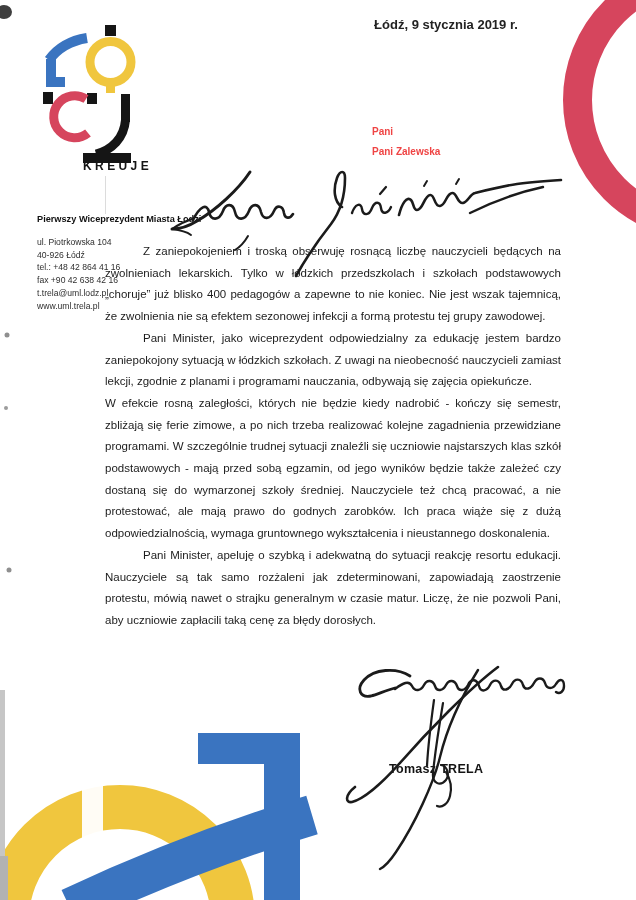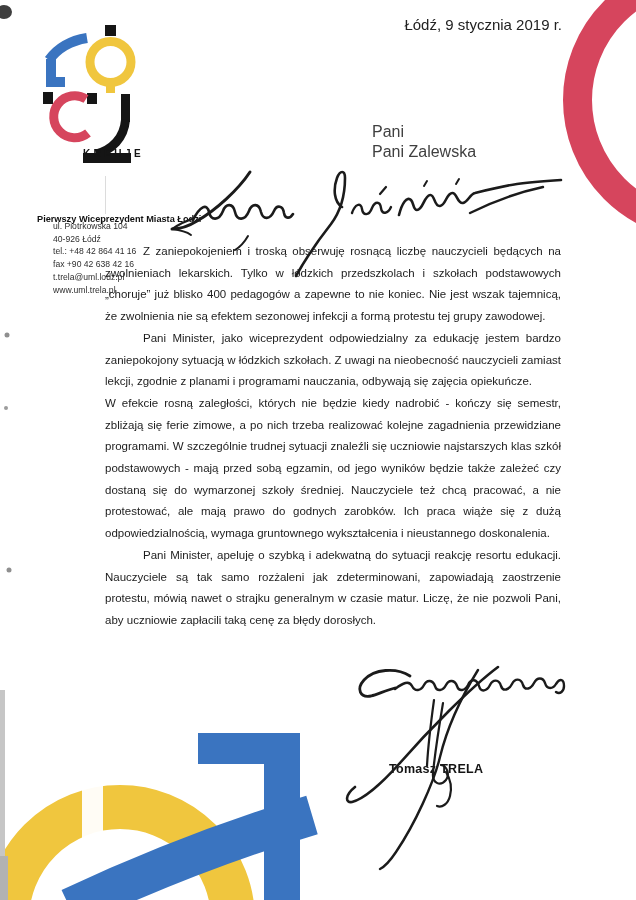--- a/index.html
+++ b/index.html
@@ -8,25 +8,25 @@
     position:relative;width:636px;height:900px;margin:0 auto;
     background:#ffffff;overflow:hidden;
     font-family:"Liberation Sans",sans-serif;color:#1b1b1b;
   }
   .abs{position:absolute;}
   svg.layer{position:absolute;left:0;top:0;width:636px;height:900px;pointer-events:none;}
   .deco{z-index:0;}
   .textlayer{z-index:1;}
   .ink{z-index:2;}
 
-  .date{left:330px;top:17px;width:232px;text-align:right;font-size:15px;line-height:16px;color:#222;}
-  .kreuje{left:83px;top:148px;font-size:10px;font-weight:bold;letter-spacing:3.4px;color:#151515;}
+  .date{left:330px;top:17px;width:232px;text-align:center;font-size:13px;line-height:16px;color:#222;font-weight:bold;}
+  .kreuje{left:83px;top:159px;font-size:12px;font-weight:bold;letter-spacing:3.4px;color:#151515;}
   .sender-title{left:37px;top:214px;font-size:9.2px;font-weight:bold;color:#111;}
-  .sender-address{left:37px;top:220px;font-size:8.6px;line-height:12.7px;color:#2f2f2f;margin-left:16px;}
-  .recipient{left:372px;top:122px;font-size:16px;font-weight:normal;line-height:19.5px;color:#404040;}
+  .sender-address{left:37px;top:236px;font-size:8.6px;line-height:12.7px;color:#2f2f2f;}
+  .recipient{left:372px;top:122px;font-size:10px;font-weight:bold;line-height:19.5px;color:#ef4444;}
   .letter-body{
     left:105px;top:241px;width:456px;
     font-size:11.5px;line-height:21.7px;text-align:justify;color:#1c1c1c;
   }
   .letter-body .p{margin:0;}
   .letter-body .p.indent{text-indent:38px;}
   .signer{left:389px;top:762px;font-size:12.5px;font-weight:bold;letter-spacing:0.3px;color:#141414;}
 </style>
 </head>
 <body>

